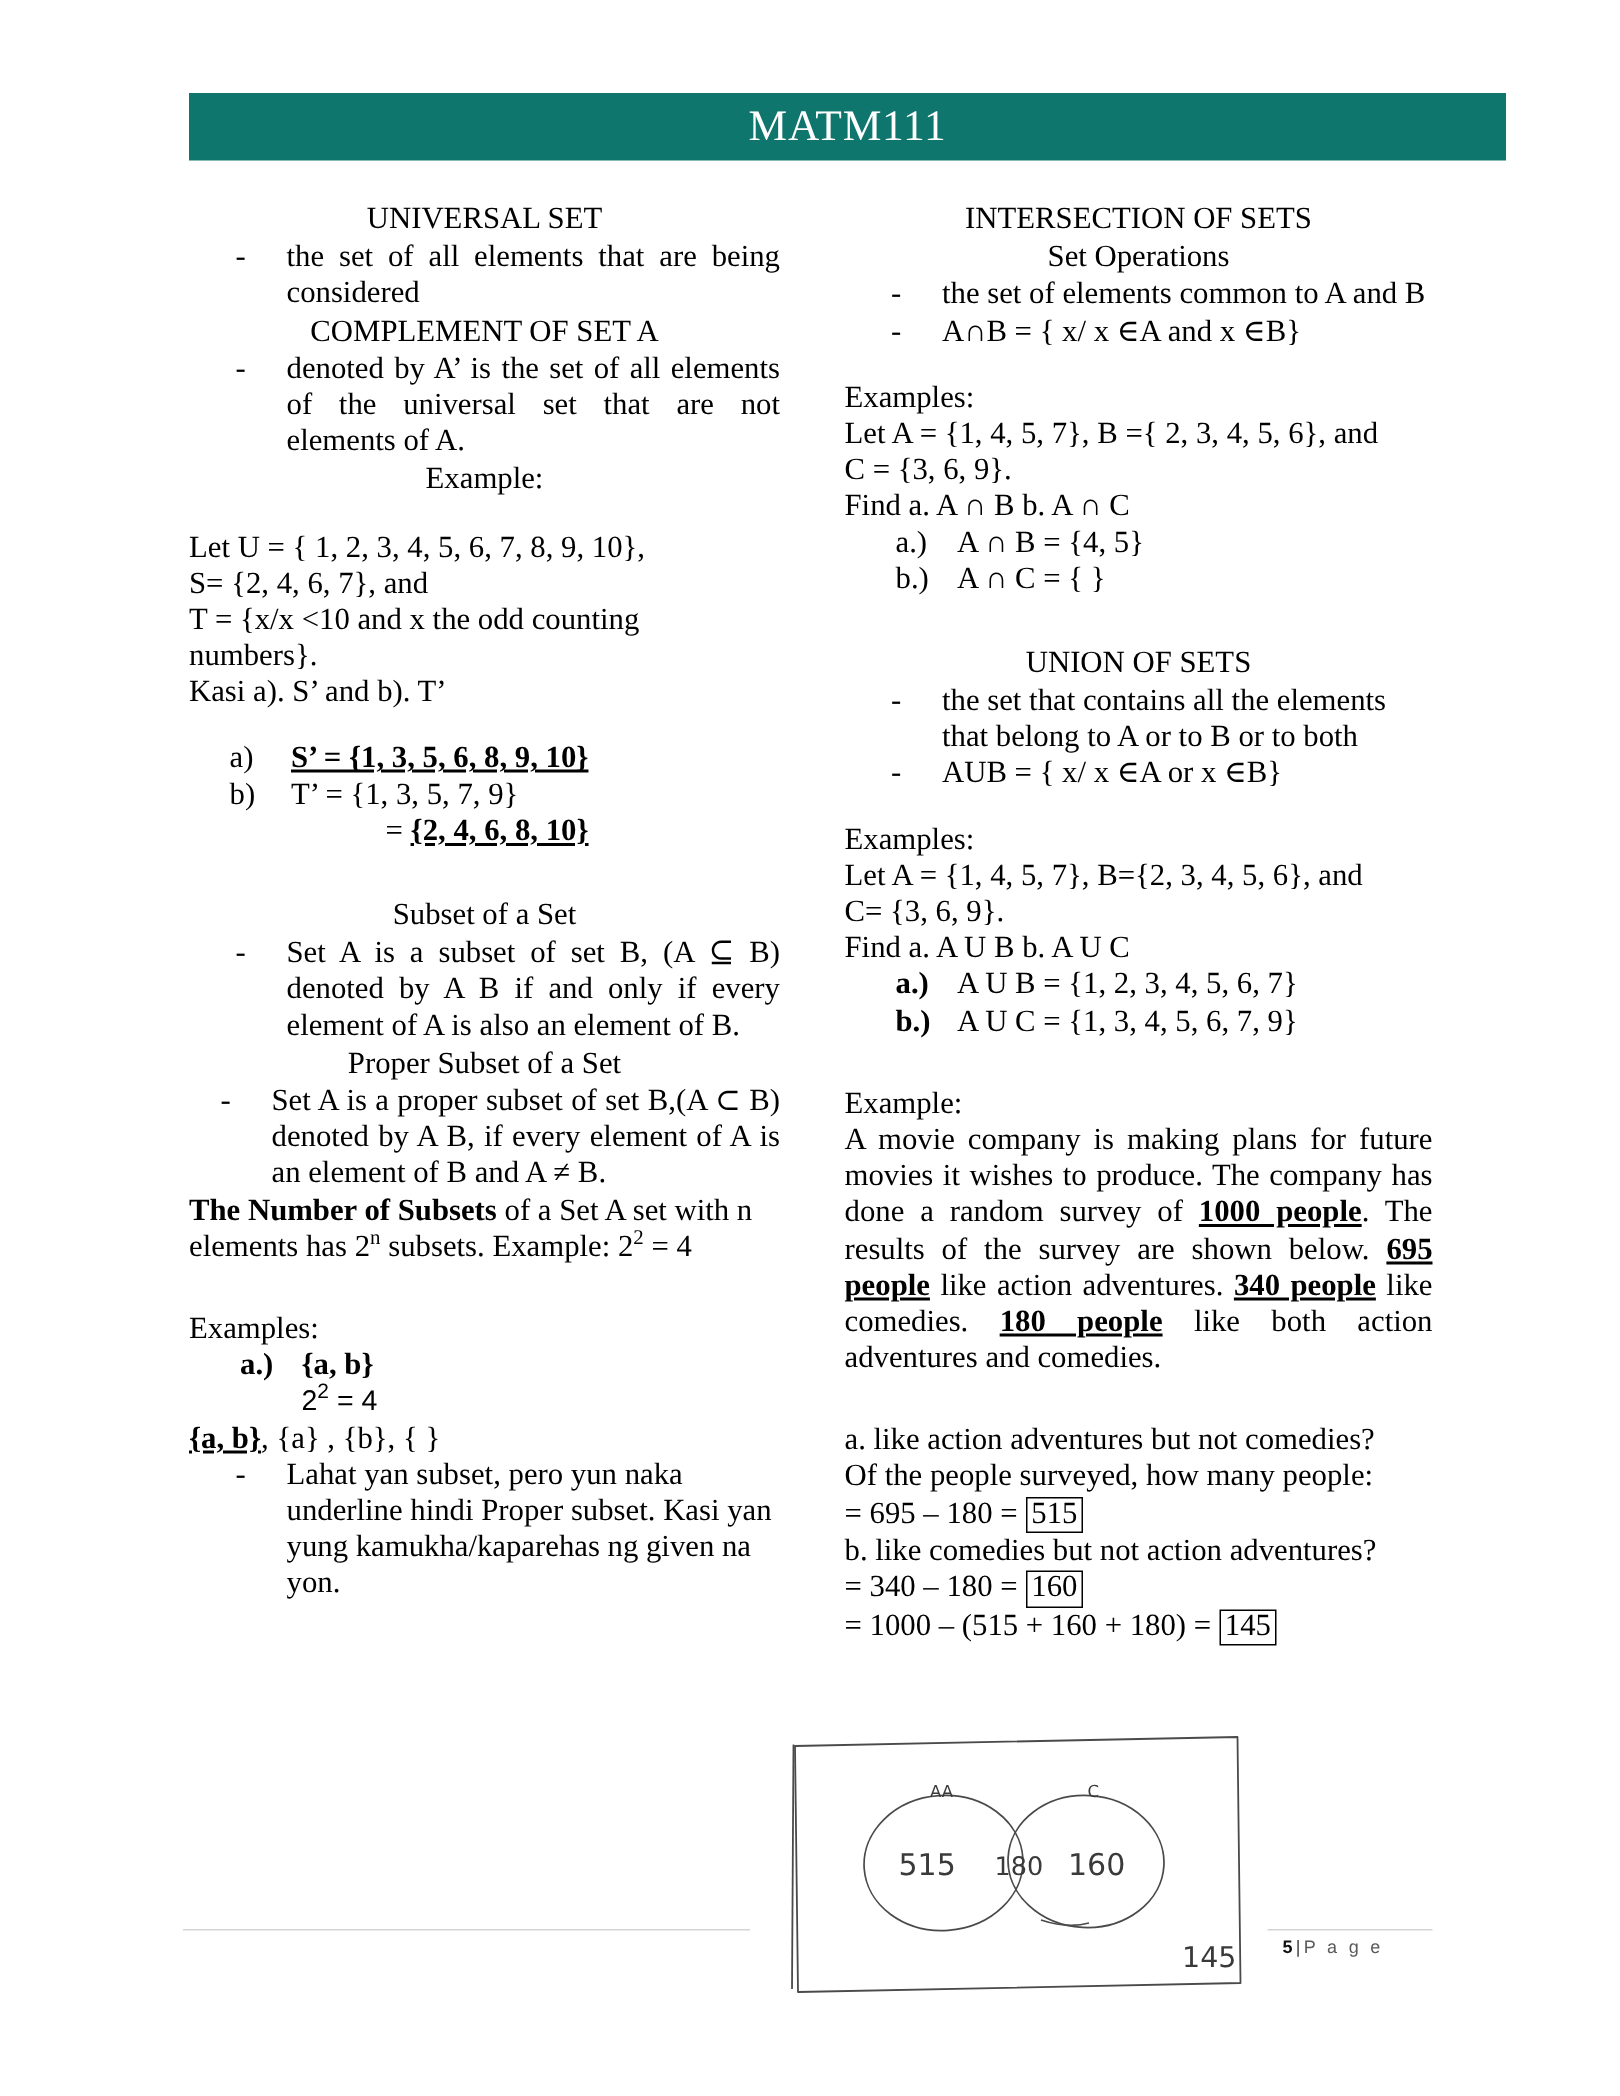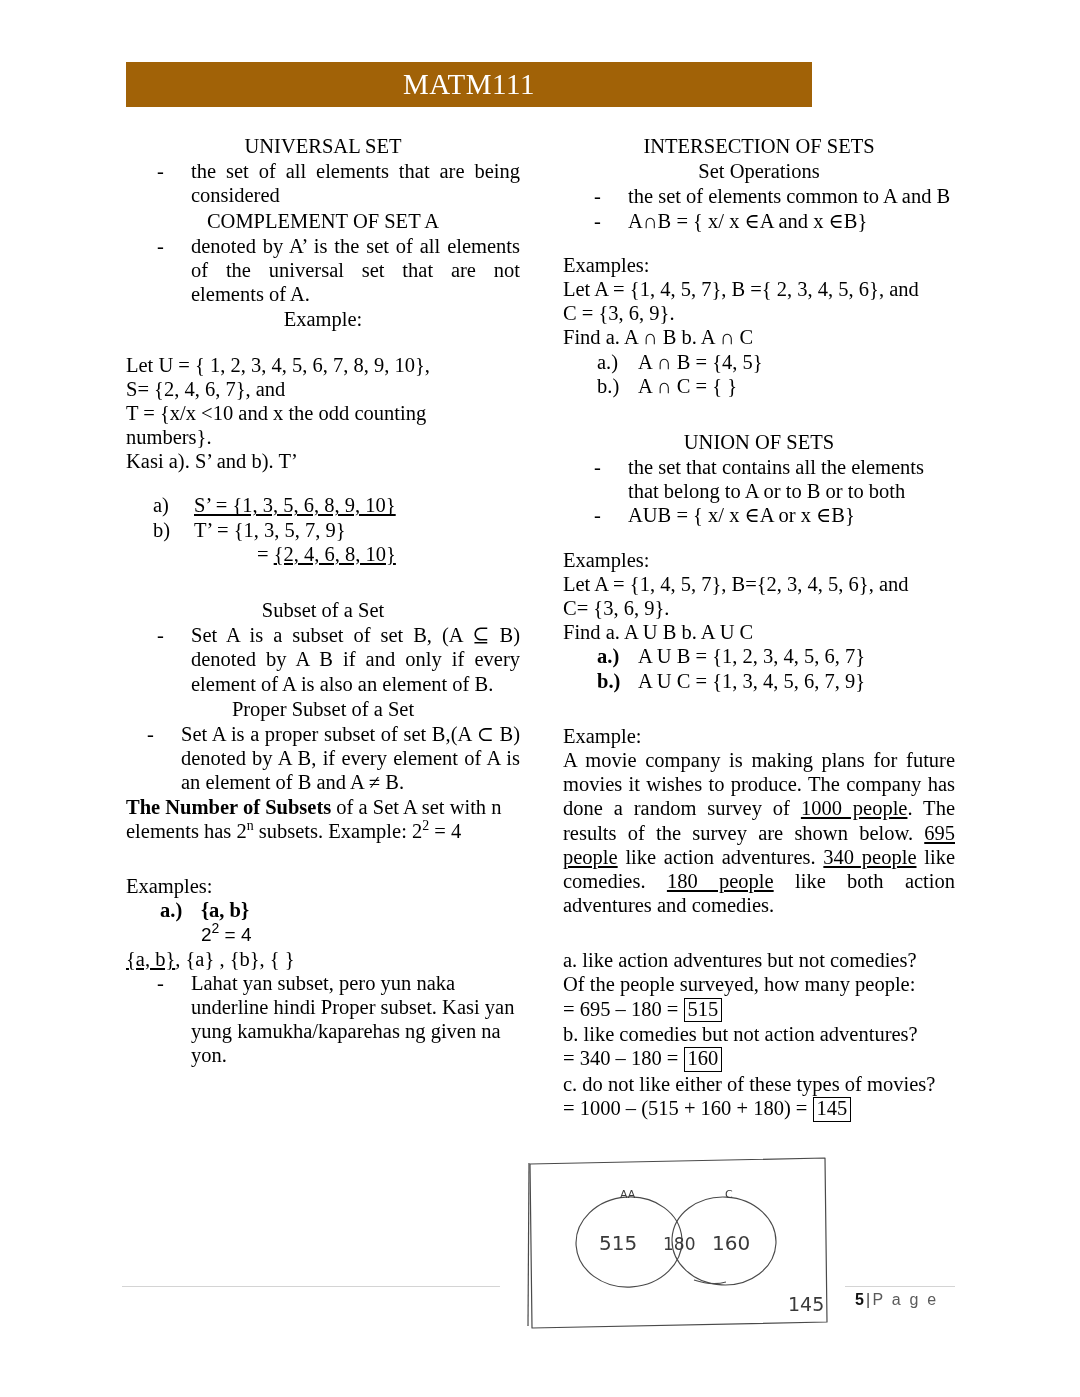--- a/index.html
+++ b/index.html
@@ -21,23 +21,23 @@
     left: 0; top: 0;
     width: 1080px;
     height: 1397px;
   }
 
   
   .header-bar {
     position: absolute;
     left: 126px;
     top: 62px;
-    width: 686px;
+    width: 878px;
     height: 45px;
-    background: #a16207;
+    background: #0f766e;
     display: flex;
     align-items: center;
     justify-content: center;
   }
   .header-title {
     color: #ffffff;
     font-size: 29px;
     font-family: "Liberation Serif", "DejaVu Serif", serif;
     letter-spacing: 0.5px;
     line-height: 1;
@@ -51,21 +51,21 @@
     line-height: 1.18;
   }
   .col-left  { left: 126px;  width: 394px; }
   .col-right { left: 563px;  width: 392px; }
 
   p { margin: 0; padding: 0; }
 
   .bold { font-weight: bold; }
   .center { text-align: center; }
   .just { text-align: justify; text-align-last: left; }
-  .u { text-decoration: underline; }
+  .u { text-decoration: underline; font-weight: bold; }
 
   .heading {
     font-weight: normal;
     margin: 1px;
     text-align: center;
   }
 
   
   .bullet {
     position: relative;
@@ -121,21 +121,21 @@
     top: 1286px;
     width: 110px;
     height: 1px;
     background: #d4d4d4;
   }
   .footer-page {
     position: absolute;
     left: 855px;
     top: 1291px;
     font-family: "Liberation Sans", "DejaVu Sans", sans-serif;
-    font-size: 16px;
+    font-size: 12px;
     letter-spacing: 2.2px;
     color: #3d3d3d;
   }
   .footer-page .pg-num { font-weight: bold; color: #111; }
   .footer-page .pg-word { color: #5a5a5a; }
 
   
   .venn {
     position: absolute;
     left: 516px;
@@ -292,21 +292,20 @@
     <p class="just"><span>A movie company is making plans for future movies it wishes to produce. The company has done a random survey of </span><span class="u">1000 people</span><span>. The results of the survey are shown below. </span><span class="u">695 people</span><span> like action adventures. </span><span class="u">340 people</span><span> like comedies. </span><span class="u">180 people</span><span> like both action adventures and comedies.</span></p>
 
     <div class="blank"></div>
     <div class="blank-sm"></div>
 
     <p>a. like action adventures but not comedies?</p>
     <p>Of the people surveyed, how many people:</p>
     <p><span>= 695 – 180 = </span><span class="boxnum">515</span></p>
     <p>b. like comedies but not action adventures?</p>
     <p><span>= 340 – 180 = </span><span class="boxnum">160</span></p>
-    <p>c. do not like either of these types of movies?</p>
     <p><span>= 1000 – (515 + 160 + 180) = </span><span class="boxnum">145</span></p>
 
   </div>
 
   <div class="venn">
     <svg width="330" height="190" viewBox="0 0 330 190" xmlns="http://www.w3.org/2000/svg">
 
       <path d="M14,14 L309,8 L311,172 L16,178 Z" fill="none" stroke="#4a4a4a" stroke-width="1.2" stroke-linejoin="round"></path>
       <path d="M13,13 L12,176" fill="none" stroke="#4a4a4a" stroke-width="1.2"></path>
 

